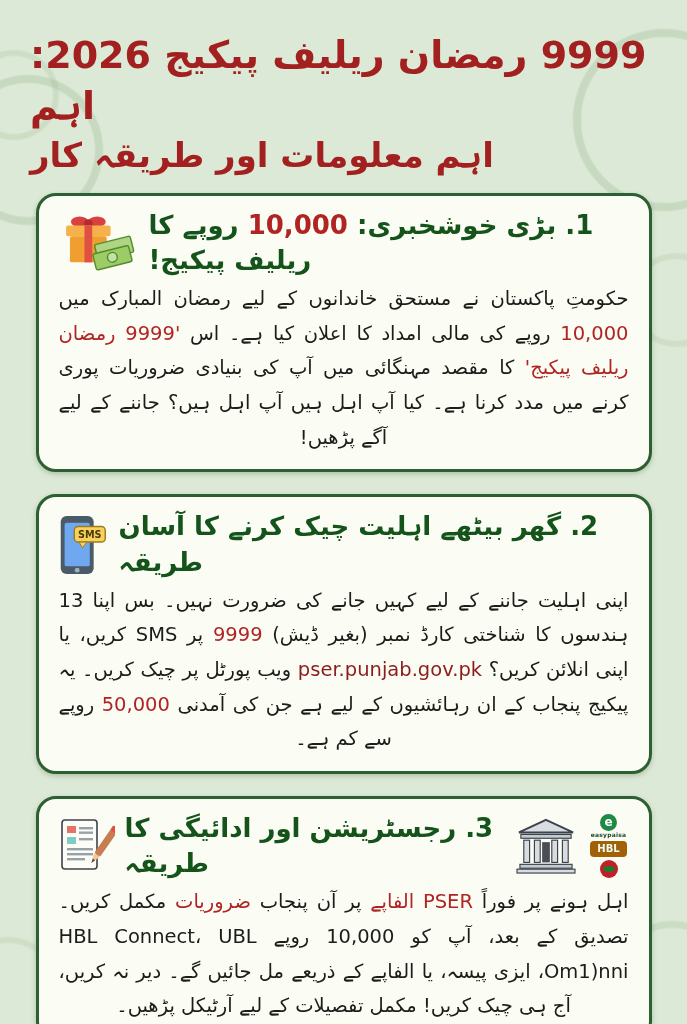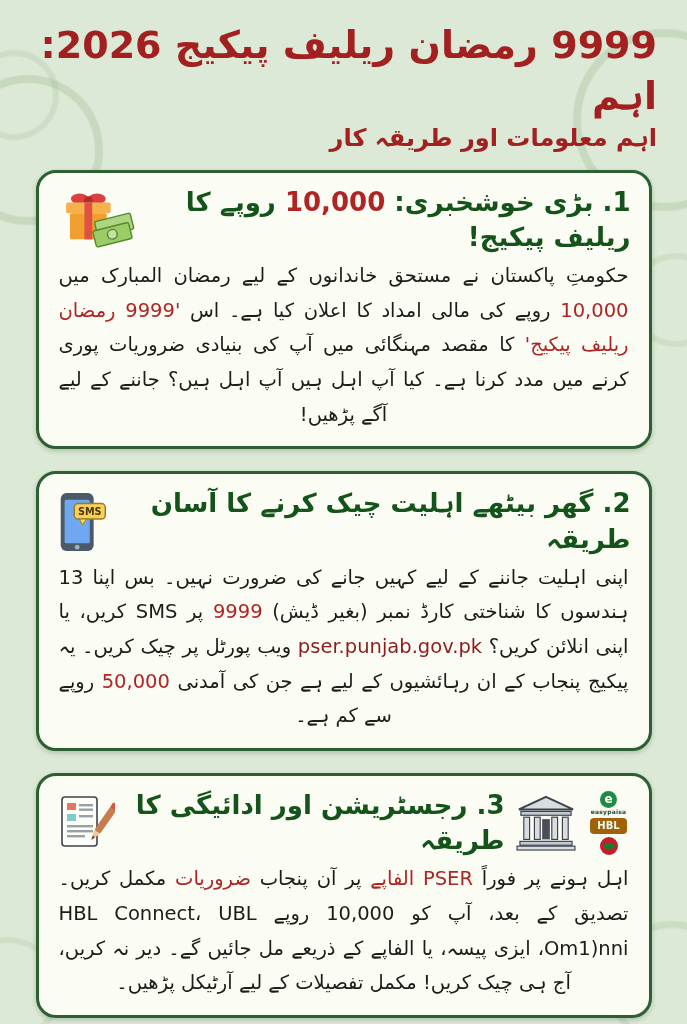--- a/index.html
+++ b/index.html
@@ -16,31 +16,31 @@
     background-image:
       radial-gradient(circle at 28px 150px, transparent 66px, rgba(150,180,140,.30) 68px, rgba(150,180,140,.30) 74px, transparent 76px),
       radial-gradient(circle at 14px 95px, transparent 38px, rgba(150,180,140,.22) 40px, rgba(150,180,140,.22) 44px, transparent 46px),
       radial-gradient(circle at 664px 120px, transparent 82px, rgba(150,180,140,.30) 84px, rgba(150,180,140,.30) 90px, transparent 92px),
       radial-gradient(circle at 676px 300px, transparent 40px, rgba(150,180,140,.20) 42px, rgba(150,180,140,.20) 46px, transparent 48px),
       radial-gradient(circle at 672px 985px, transparent 56px, rgba(150,180,140,.24) 58px, rgba(150,180,140,.24) 63px, transparent 65px),
       radial-gradient(circle at 8px 990px, transparent 46px, rgba(150,180,140,.20) 48px, rgba(150,180,140,.20) 52px, transparent 54px);
   }
   .page{width:100%;height:100%;padding-top:18px}
   
-  .hdr{text-align:right;margin:2px 30px 16px 30px}
+  .hdr{text-align:left;margin:12px 30px 16px 30px}
   .hdr .l1{font-size:38px;font-weight:700;color:var(--title-red);line-height:1.35;direction:rtl}
-  .hdr .l2{font-size:24px;font-weight:700;color:var(--title-red);line-height:1.3;direction:rtl}
+  .hdr .l2{font-size:34px;font-weight:700;color:var(--title-red);line-height:1.3;direction:rtl}
   
   .card{
     width:616px;margin:0 auto 22px auto;background:var(--card-background);
     border:3px solid var(--card-border);border-radius:20px;
     padding:10px 18px 14px 18px;box-shadow:0 2px 5px rgba(40,70,40,.25);
   }
   .hrow{display:flex;align-items:center;gap:10px;margin:2px 0 4px 0}
-  .hrow .htext{flex:1;text-align:right;direction:rtl;font-size:26px;font-weight:700;line-height:1.35;margin:0}
+  .hrow .htext{flex:1;text-align:left;direction:rtl;font-size:26px;font-weight:700;line-height:1.35;margin:0}
   .seg-green{color:var(--heading-green)}
   .seg-red{color:var(--highlight-red)}
   .seg-dark{color:var(--body-text)}
   .seg-url{color:var(--url-maroon)}
   .cbody{
     direction:rtl;text-align:justify;text-align-last:center;
     font-size:19.5px;font-weight:400;color:var(--body-text);
     line-height:1.78;margin:4px 2px 0 2px;
   }
   .icon{flex:0 0 auto;display:flex;align-items:center;justify-content:center}

